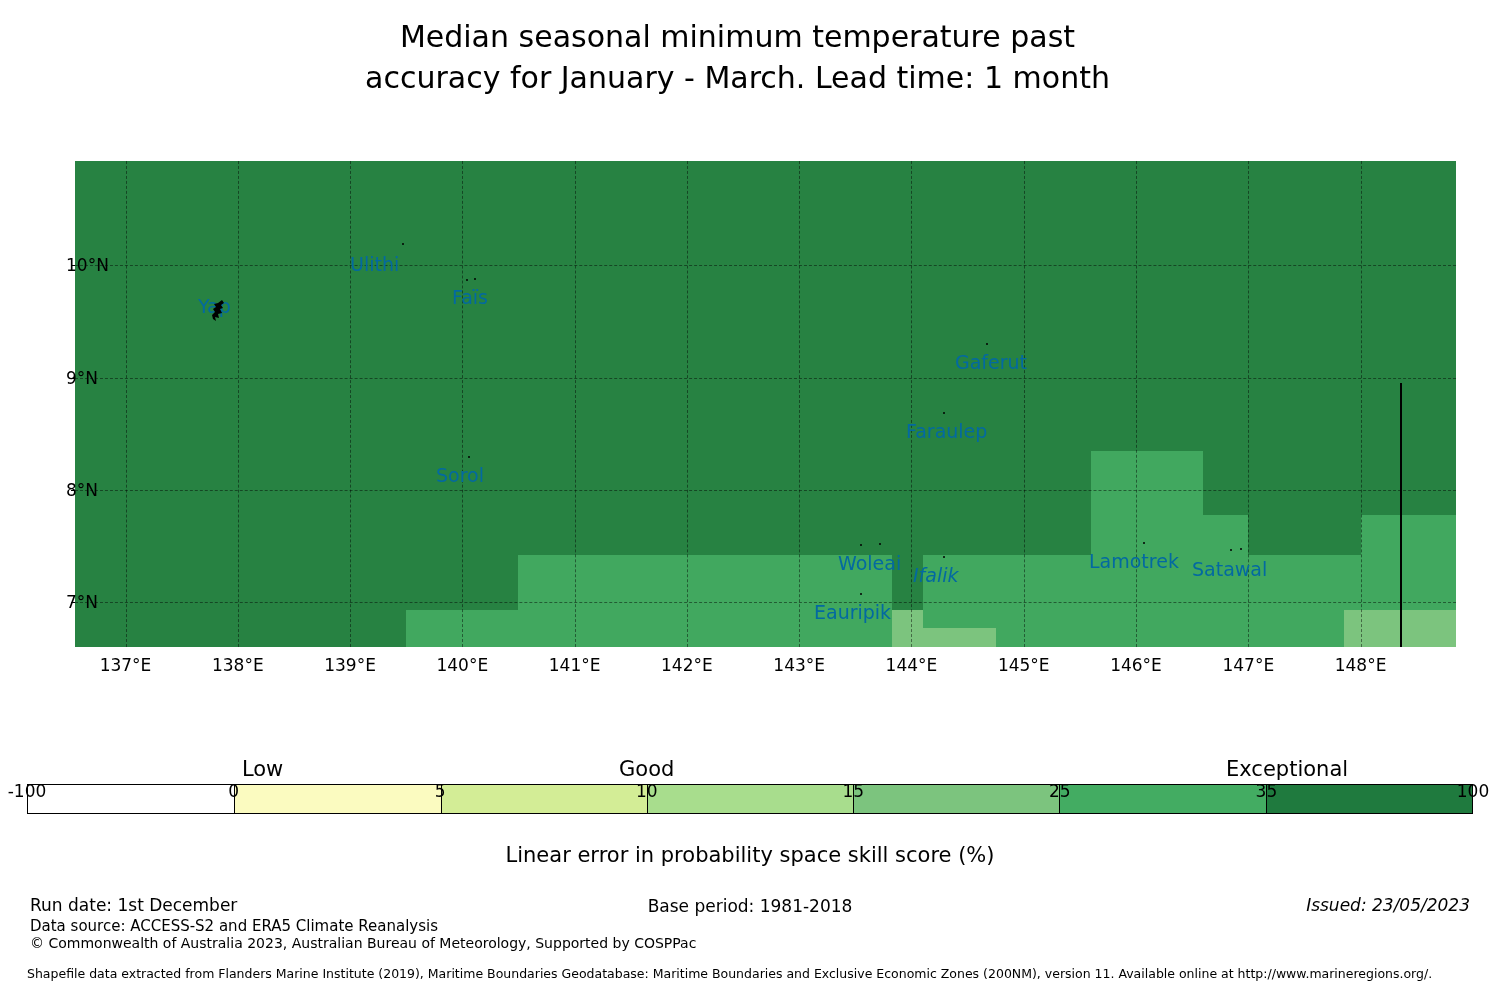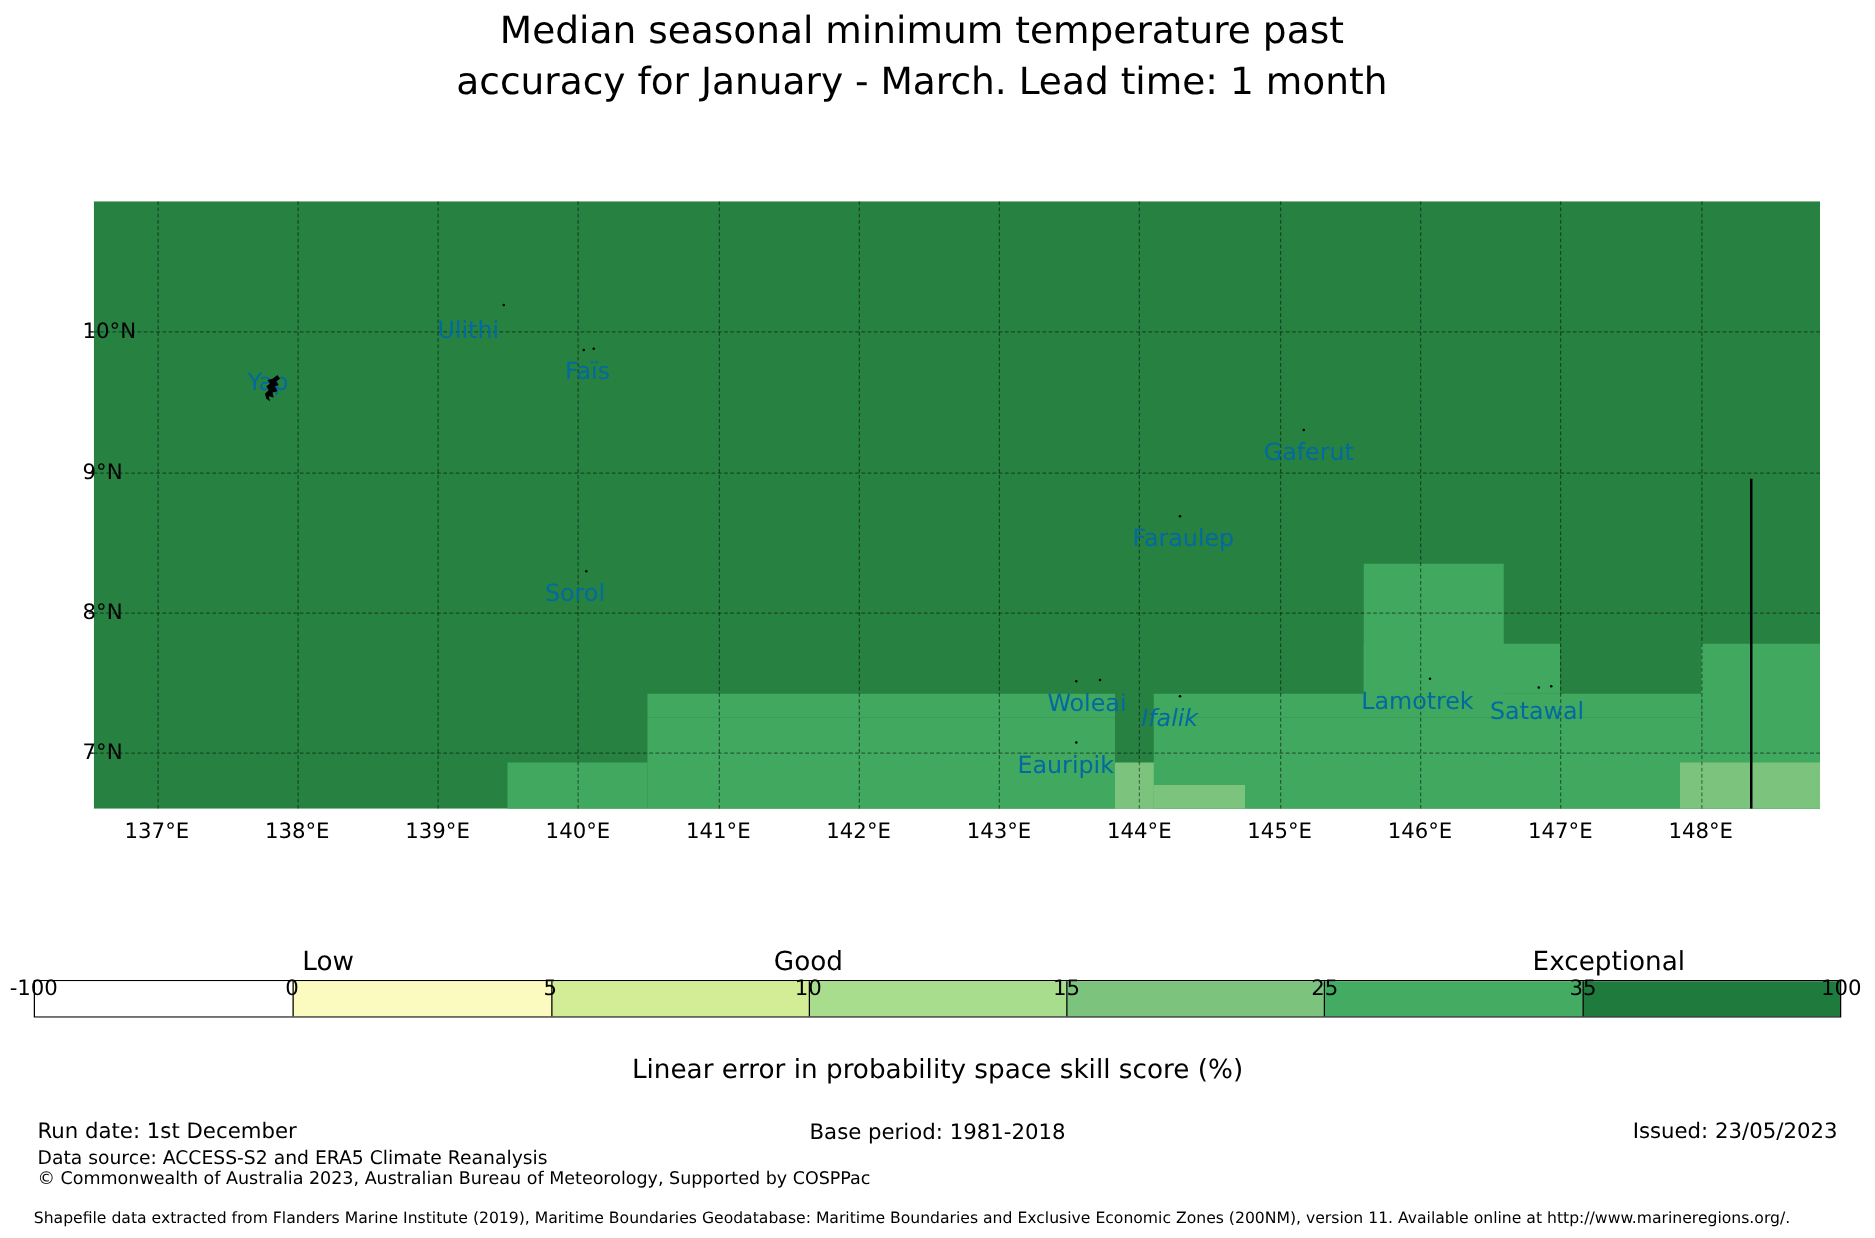--- a/index.html
+++ b/index.html
@@ -13,21 +13,21 @@
     position: relative;
     font-family: "DejaVu Sans", "Liberation Sans", sans-serif;
     color: #000000;
     overflow: hidden;
   }
 
   
   #chart-title {
     position: absolute;
     left: 0;
-    top: 4px;
+    top: 16px;
     width: 1475px;
     text-align: center;
     font-size: 30px;
     line-height: 41px;
     color: #000;
     white-space: pre-line;
   }
 
   
   #map-plot {
@@ -173,20 +173,21 @@
     font-size: 17px;
     line-height: 21px;
   }
   #footer-issued {
     position: absolute;
     right: 30px;
     top: 895px;
     font-size: 17px;
     line-height: 21px;
     text-align: right;
+    font-style: italic;
   }
   #footer-data-source {
     position: absolute;
     left: 30px;
     top: 917px;
     font-size: 15px;
     line-height: 19px;
   }
   #footer-copyright {
     position: absolute;
@@ -239,21 +240,21 @@
     <div class="gridline-h" style="top: 216.624px;"></div>
     <div class="gridline-h" style="top: 328.864px;"></div>
     <div class="gridline-h" style="top: 441.104px;"></div>
     <div id="eez-line" style="left: 1324.86px; top: 222.236px; height: 263.764px;"></div>
     <div class="island-label" style="left: 123px; top: 136px;">Yap<svg id="yap-shape" viewBox="0 0 16 22">
         <path d="M10 0 L12 3 L9 5 L11 8 L8 9 L10 13 L6 14 L7 18 L3 17 L4 21 L1 19 L0 15 L3 12 L1 9 L4 7 L2 4 L6 3 Z" fill="#000000"></path>
       </svg></div>
     <div class="island-label" style="left: 275px; top: 94px;">Ulithi<span class="island-dot" style="left: 52px; top: -12px;"></span></div>
     <div class="island-label" style="left: 377px; top: 115px; margin-top: 12px;">Faïs<span class="island-dot" style="left: 14px; top: -9px;"></span><span class="island-dot" style="left: 22px; top: -10px;"></span></div>
     <div class="island-label" style="left: 361px; top: 305px;">Sorol<span class="island-dot" style="left: 32px; top: -10px;"></span></div>
-    <div class="island-label" style="left: 936px; top: 192px;">Gaferut<span class="island-dot" style="left: 31px; top: -10px;"></span></div>
+    <div class="island-label" style="left: 880px; top: 192px;">Gaferut<span class="island-dot" style="left: 31px; top: -10px;"></span></div>
     <div class="island-label" style="left: 831px; top: 261px;">Faraulep<span class="island-dot" style="left: 37px; top: -10px;"></span></div>
     <div class="island-label" style="left: 763px; top: 393px;">Woleai<span class="island-dot" style="left: 22px; top: -10px;"></span><span class="island-dot" style="left: 41px; top: -11px;"></span></div>
     <div class="island-label" style="left: 838px; top: 405px; font-style: italic;">Ifalik<span class="island-dot" style="left: 30px; top: -10px;"></span></div>
     <div class="island-label" style="left: 697px; top: 442px; margin-left: 42px;">Eauripik<span class="island-dot" style="left: 46px; top: -10px;"></span></div>
     <div class="island-label" style="left: 1014px; top: 391px;">Lamotrek<span class="island-dot" style="left: 54px; top: -10px;"></span></div>
     <div class="island-label" style="left: 1117px; top: 399px;">Satawal<span class="island-dot" style="left: 38px; top: -11px;"></span><span class="island-dot" style="left: 48px; top: -12px;"></span></div>
   </div>
 
 <div id="axis-layer">
     <div class="xtick" style="left: 125.524px;">137°E</div>

